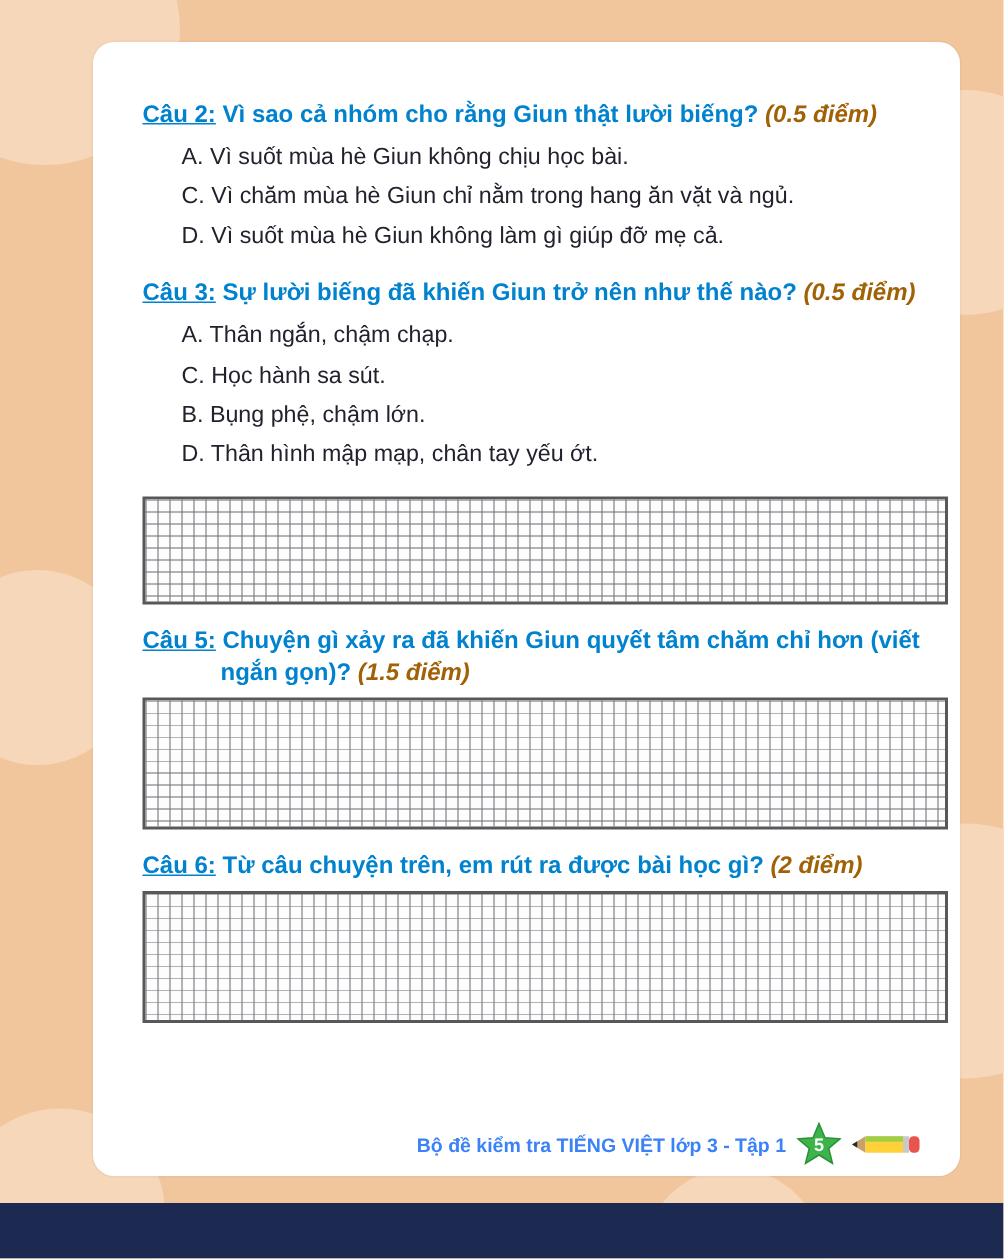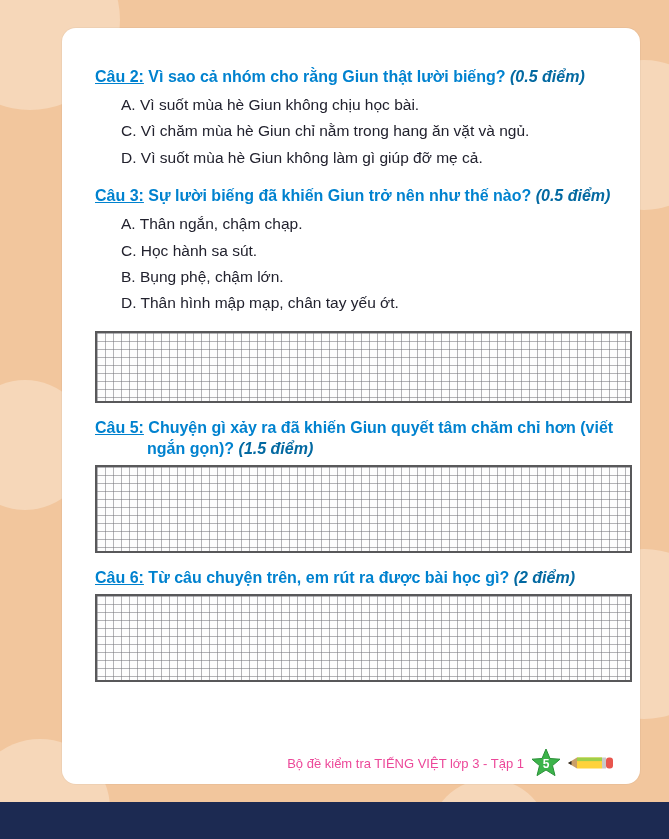--- a/index.html
+++ b/index.html
@@ -39,21 +39,21 @@
     font-size:16px;
     font-weight:bold;
     color:#0082cf;
     line-height:1.32;
     padding-left:52px;
     text-indent:-52px;
     padding-right:10px;
     margin-bottom:5px;
   }
   .q-label { text-decoration:underline; }
-  .q-points { color:#0369a1; font-style:italic; }
+  .q-points { color:#a16207; font-style:italic; }
 
   .options { list-style:none; padding-left:26px; }
   .options li {
     font-family:Liberation Sans, sans-serif;
     font-size:15.5px;
     color:#22222e;
     line-height:1.7;
   }
 
   .grid-box {
@@ -70,22 +70,22 @@
 
   .footer {
     position:absolute;
     right:26px; bottom:6px;
     display:flex;
     align-items:center;
     gap:7px;
   }
   .footer-text {
     font-size:13px;
-    font-weight:normal;
-    color:#ec4899;
+    font-weight:bold;
+    color:#3b82f6;
     white-space:nowrap;
   }
   .page-star { position:relative; width:30px; height:30px; flex:0 0 auto; }
 </style>
 </head>
 <body>
 
 <div class="blob b1"></div>
 <div class="blob b2"></div>
 <div class="blob b3"></div>

